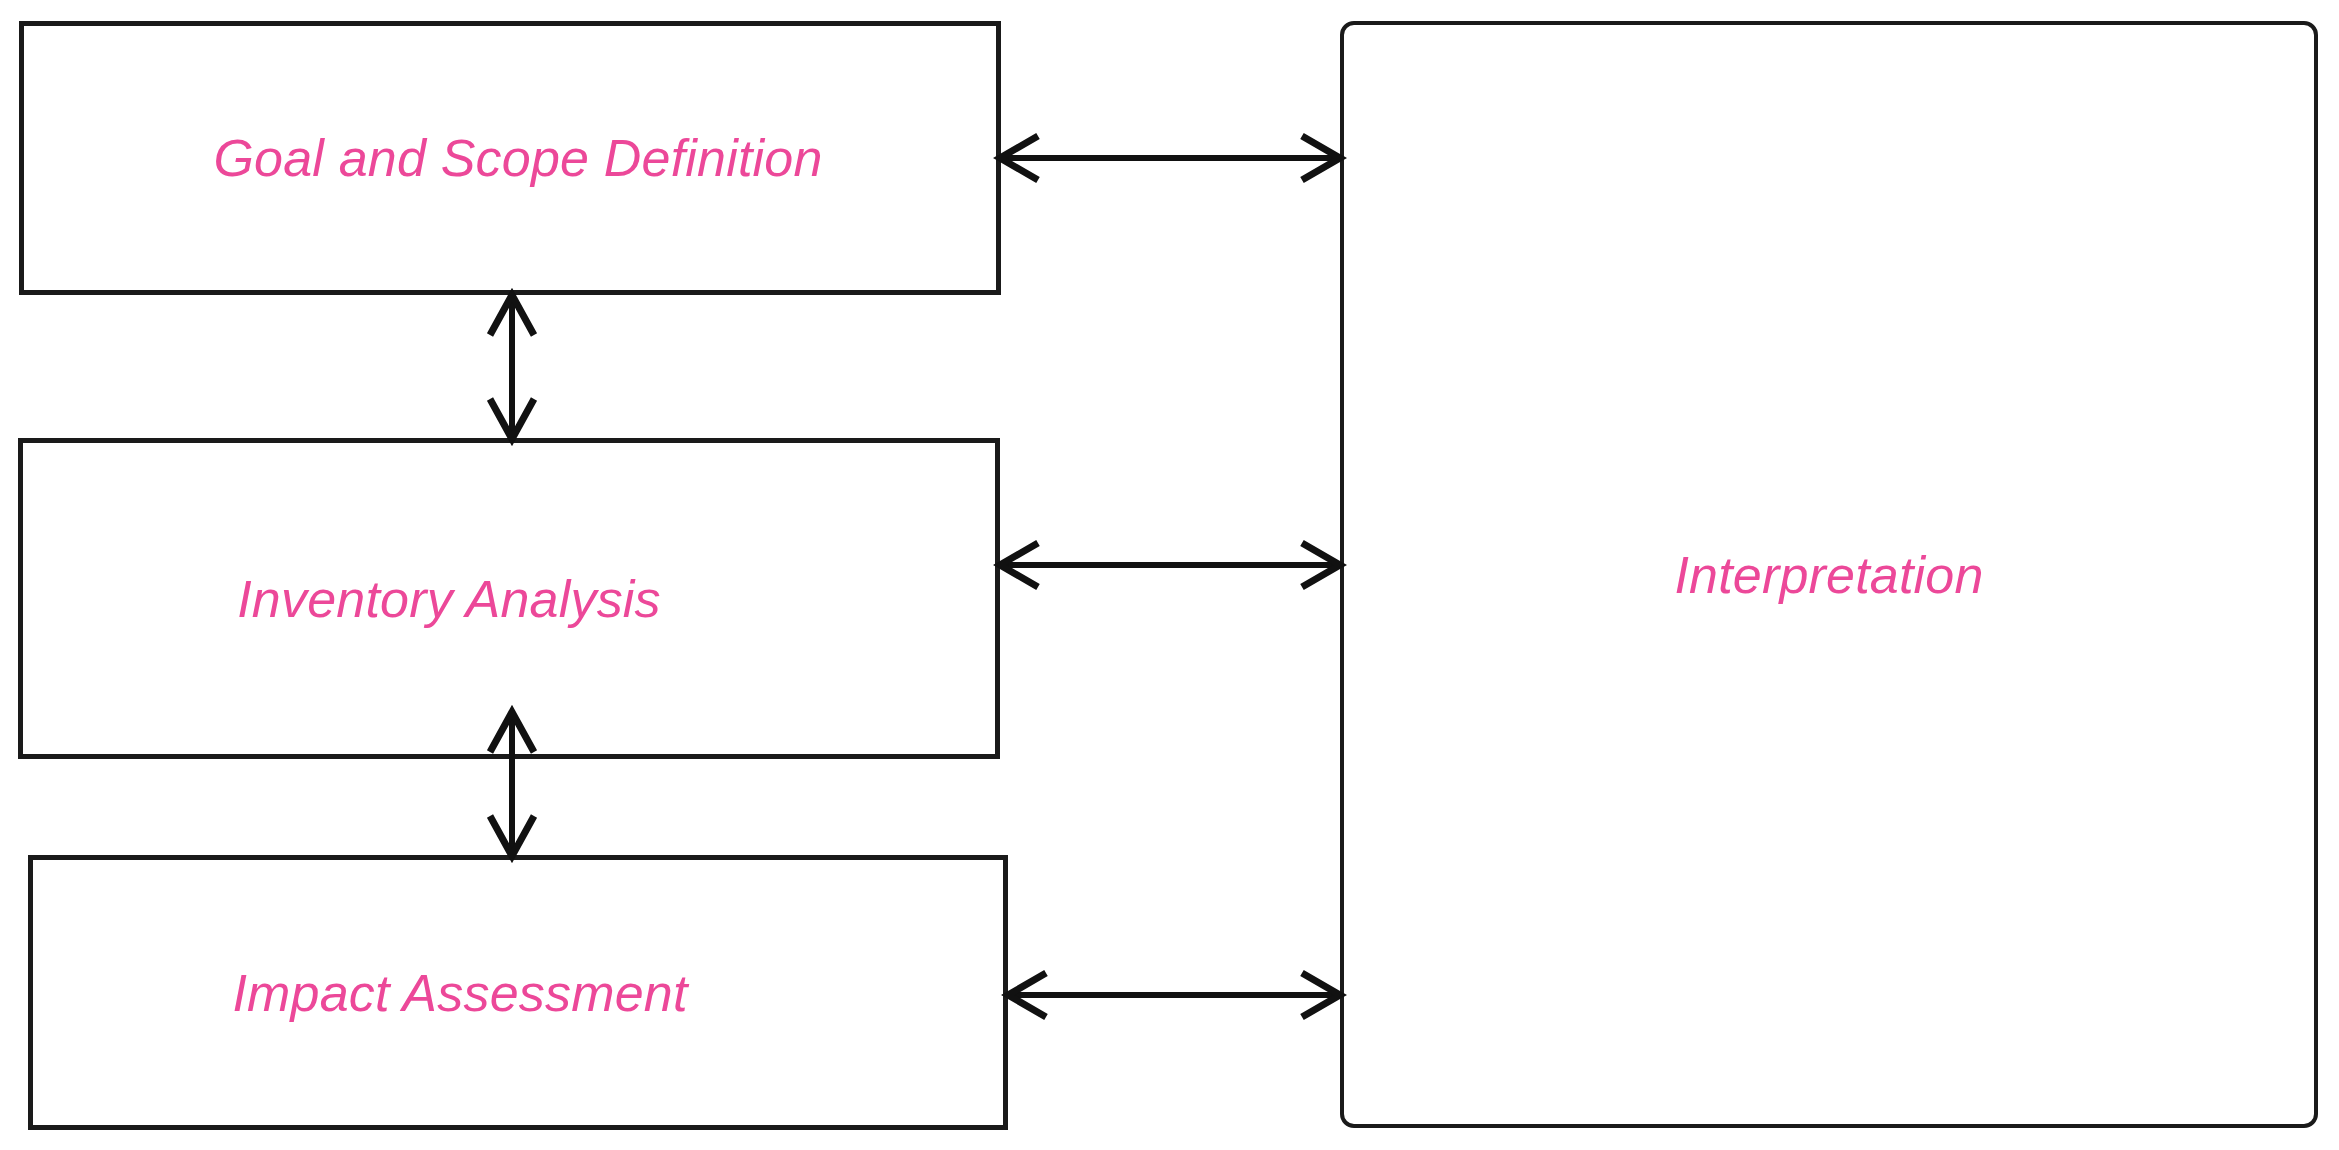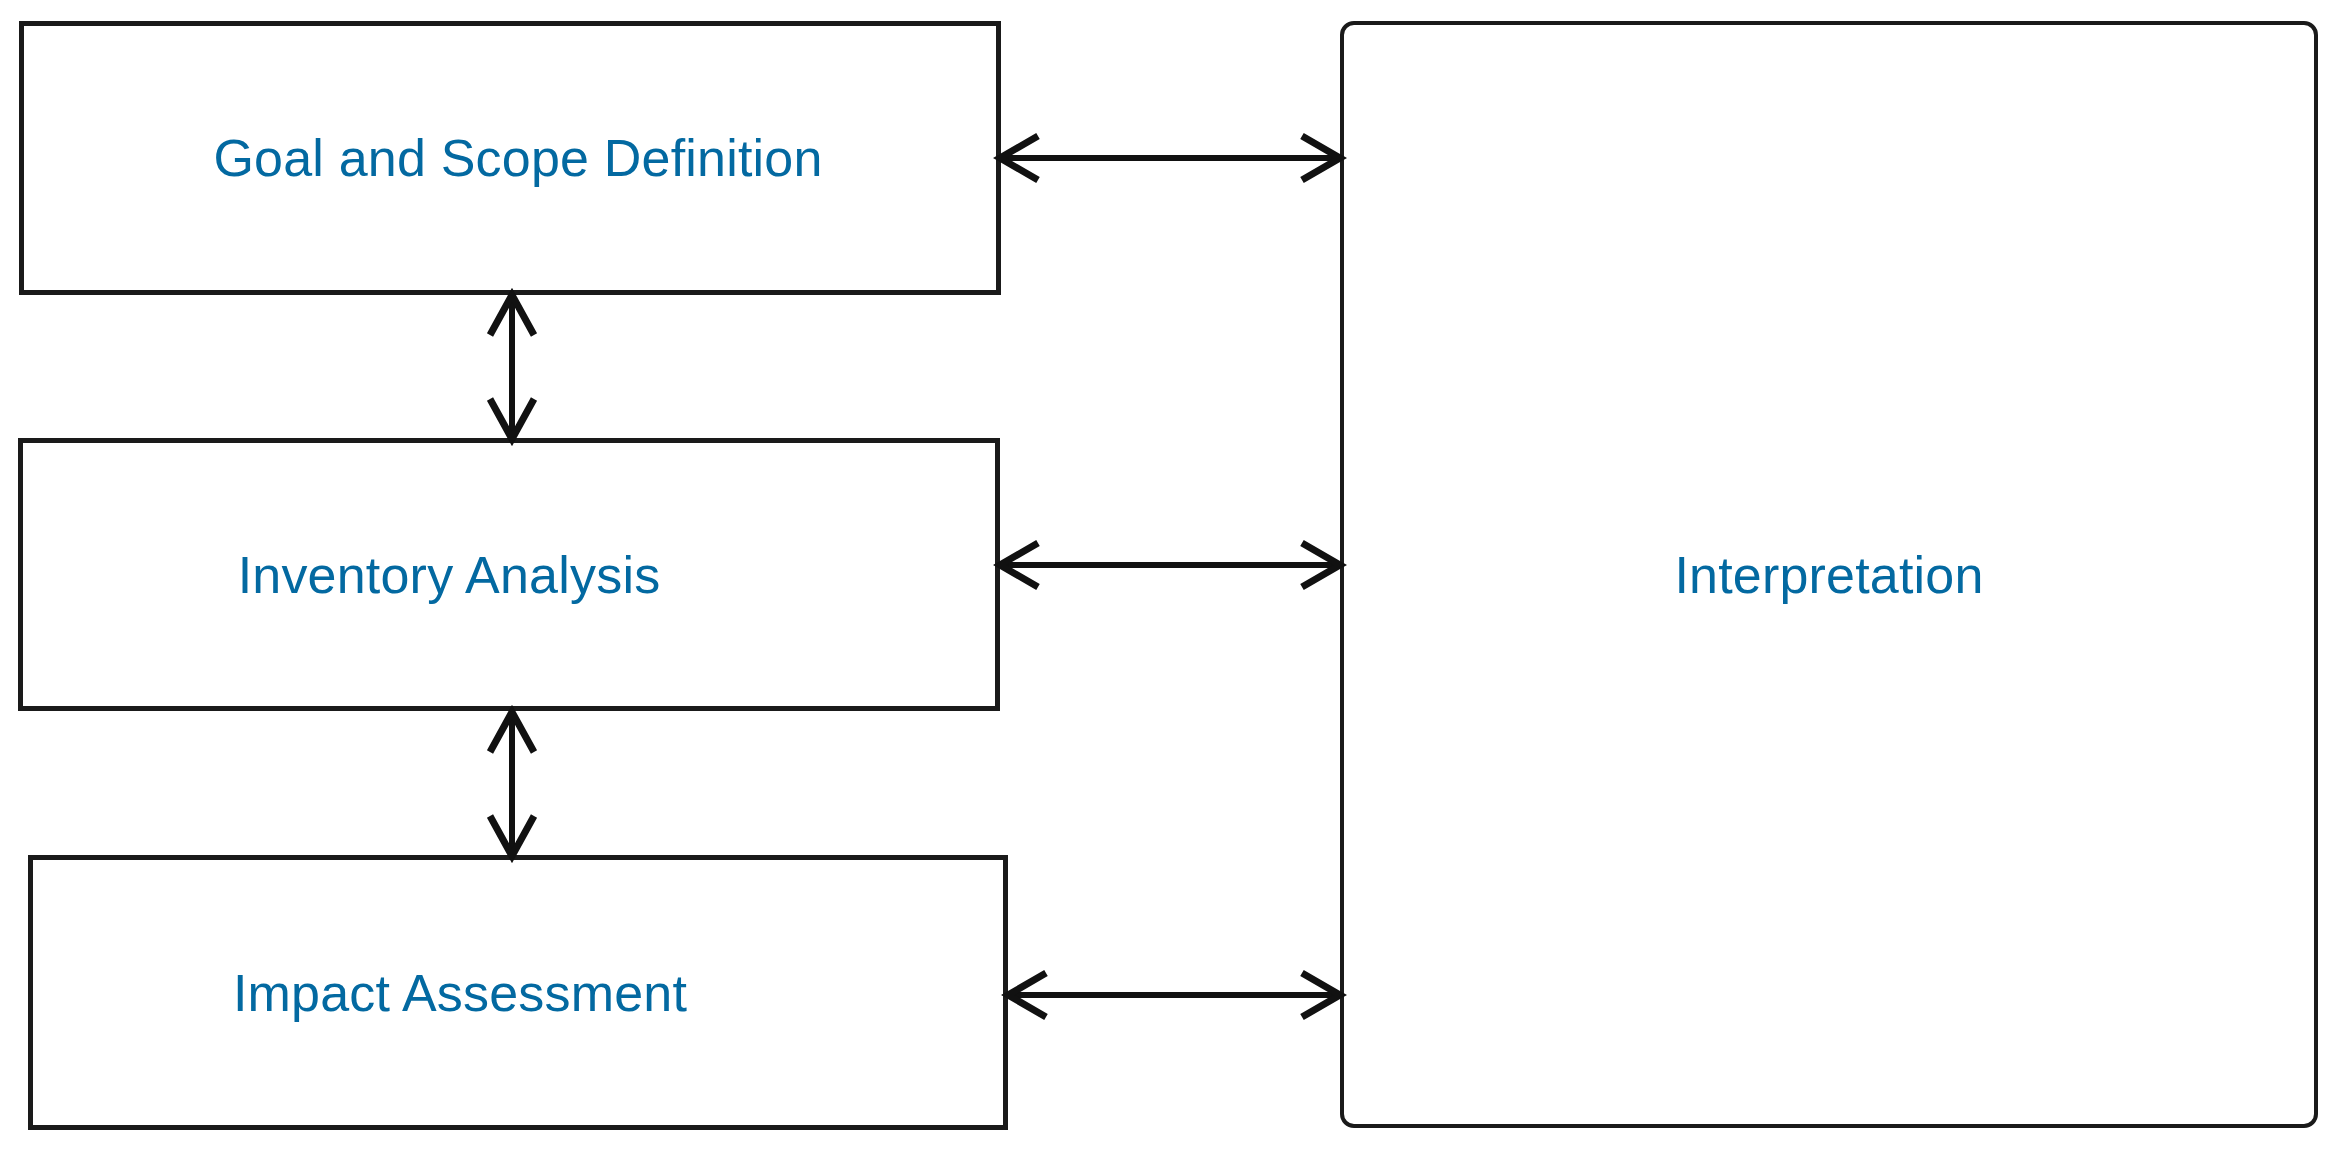--- a/index.html
+++ b/index.html
@@ -26,24 +26,25 @@
     justify-content: center;
   }
   .phase-box.thin {
     border-width: 4px;
     border-radius: 14px;
   }
   .box-label {
     font-family: "Liberation Sans", sans-serif;
     font-size: 52px;
     font-weight: 400;
-    color: #0369a1;
+    color: #ec4899;
     letter-spacing: 0.2px;
     white-space: nowrap;
     line-height: 1;
+    font-style: italic;
   }
   .box-label.nudge-left {
     position: relative;
     left: -58px;
   }
   .box-label.nudge-left-small {
     position: relative;
     left: -60px;
   }
   .box-label.nudge-right-small {
@@ -70,21 +71,21 @@
 </style>
 </head>
 <body>
 
 <div id="canvas">
 
   <div class="phase-box" style="left:19px; top:21px; width:982px; height:274px;">
     <span class="box-label nudge-right-small">Goal and Scope Definition</span>
   </div>
 
-  <div class="phase-box" style="left:18px; top:438px; width:982px; height:273px;">
+  <div class="phase-box" style="left:18px; top:438px; width:982px; height:321px;">
     <span class="box-label nudge-left-small">Inventory Analysis</span>
   </div>
 
   <div class="phase-box" style="left:28px; top:855px; width:980px; height:275px;">
     <span class="box-label nudge-left">Impact Assessment</span>
   </div>
 
   <div class="phase-box thin" style="left:1340px; top:21px; width:978px; height:1107px;">
     <span class="box-label">Interpretation</span>
   </div>

